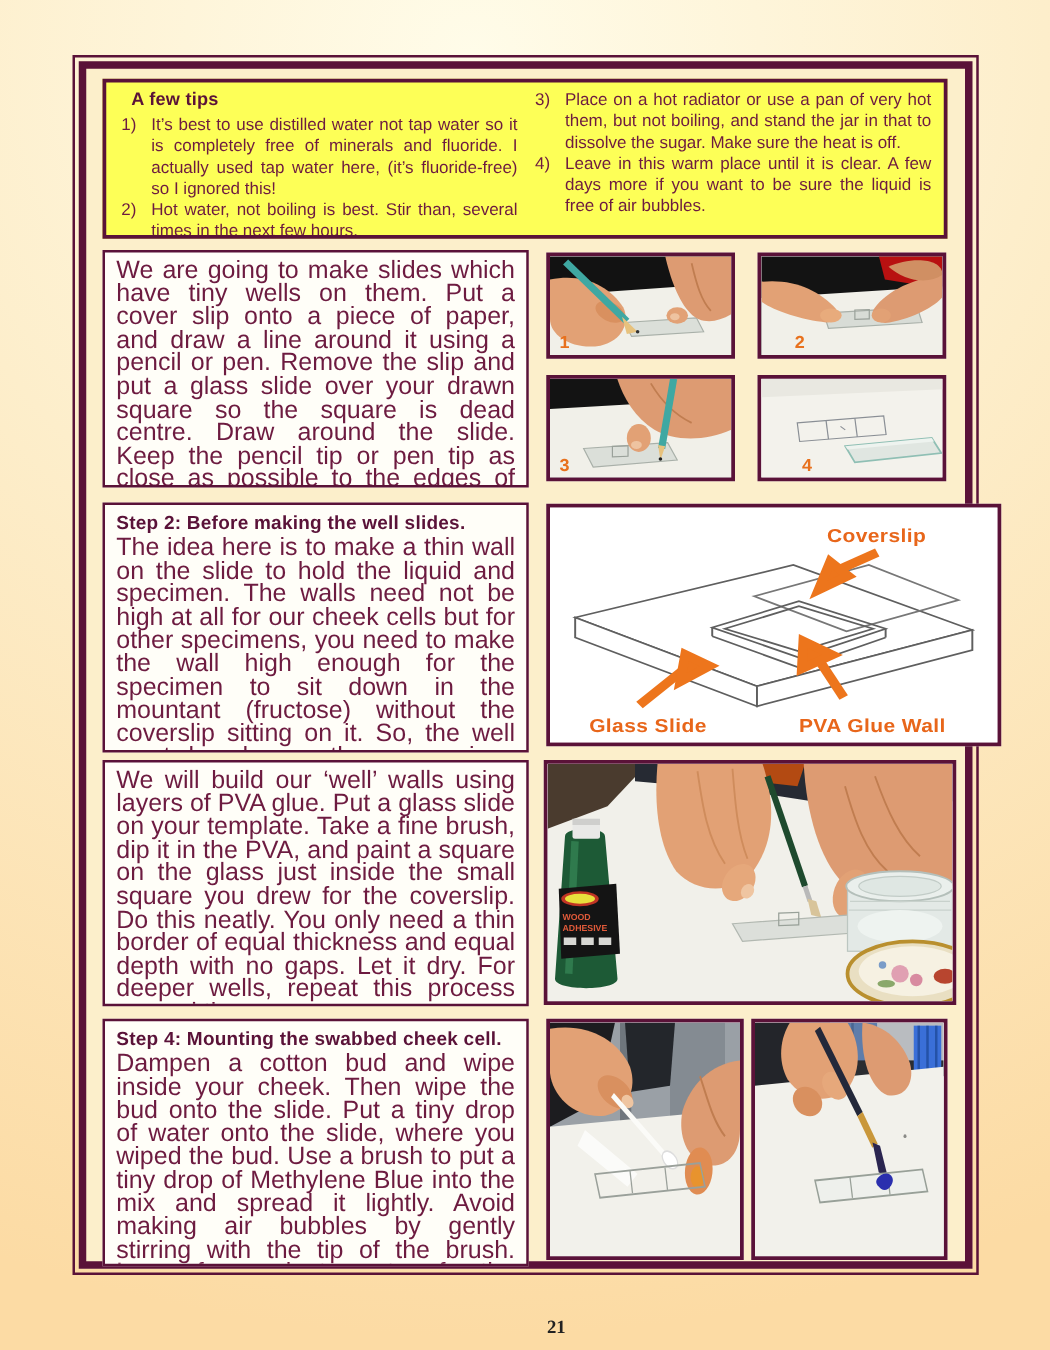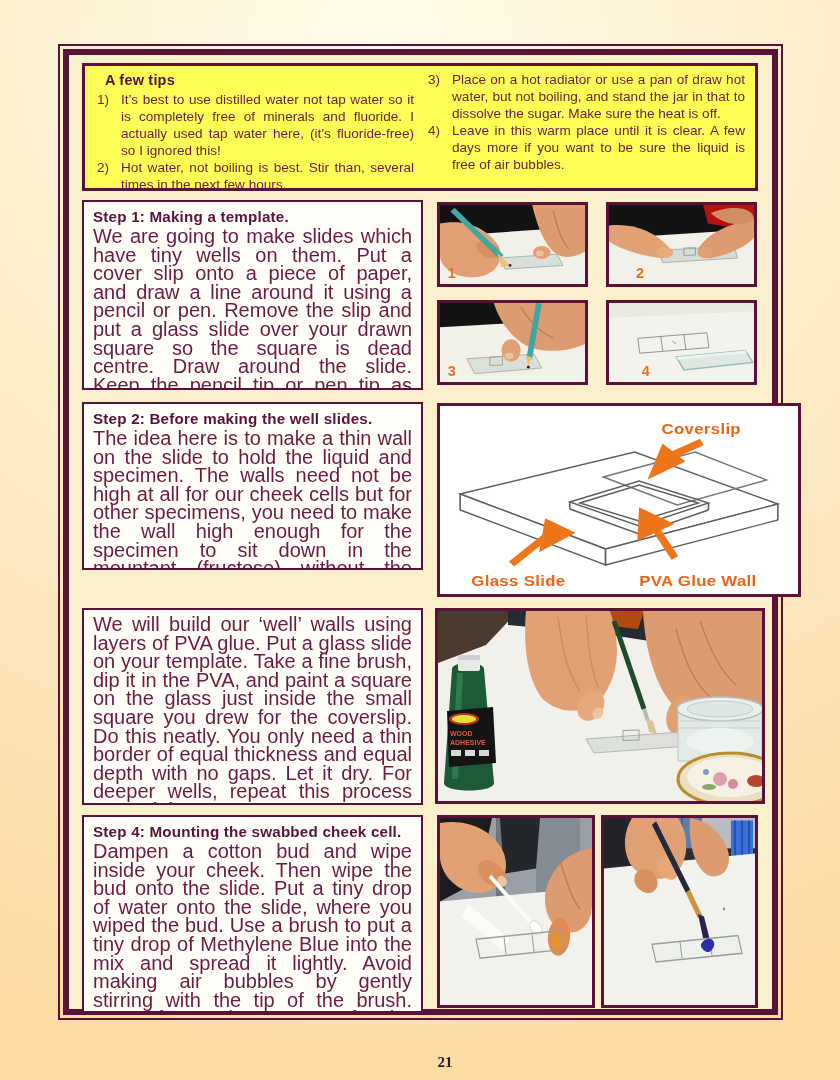--- a/index.html
+++ b/index.html
@@ -29,21 +29,21 @@
   .tip-num { flex:none; width:24px; }
   .tip-text { flex:1; text-align:justify; }
   
   .step-box {
     left:82px; width:341px; background:#fffef8; border:2px solid #5a1238;
     padding:5px 9px 4px 9px; overflow:hidden;
   }
   .step-title { font-weight:bold; font-size:15.2px; line-height:20px; color:#5a1238; letter-spacing:.2px; }
   .step-body  { font-size:20px; line-height:18.6px; text-align:justify; }
   #step1-box { top:200px; height:190px; }
-  #step2-box { top:402px; height:168px; }
+  #step2-box { top:402px; height:200px; }
   #step3-box { top:608px; height:197px; }
   #step4-box { top:815px; height:198px; }
   
   .photo { border:3px solid #5a1238; background:#fff; overflow:hidden; }
   .photo svg { display:block; width:100%; height:100%; }
   #p1 { left:437px; top:202px; width:151px; height:85px; }
   #p2 { left:606px; top:202px; width:151px; height:85px; }
   #p3 { left:437px; top:300px; width:151px; height:85px; }
   #p4 { left:606px; top:300px; width:151px; height:85px; }
   #diagram-box { left:437px; top:403px; width:364px; height:194px; }
@@ -77,31 +77,30 @@
       <span class="tip-text">It’s best to use distilled water not tap water so it is completely free of minerals and fluoride. I actually used tap water here, (it’s fluoride-free) so I ignored this!</span>
     </div>
     <div class="tip">
       <span class="tip-num">2)</span>
       <span class="tip-text">Hot water, not boiling is best. Stir than, several times in the next few hours.</span>
     </div>
   </div>
   <div class="tips-col">
     <div class="tip">
       <span class="tip-num">3)</span>
-      <span class="tip-text">Place on a hot radiator or use a pan of draw hot water, but not boiling, and stand the jar in that to dissolve the sugar. Make sure the heat is off.</span>
+      <span class="tip-text">Place on a hot radiator or use a pan of very hot them, but not boiling, and stand the jar in that to dissolve the sugar. Make sure the heat is off.</span>
     </div>
     <div class="tip">
       <span class="tip-num">4)</span>
       <span class="tip-text">Leave in this warm place until it is clear. A few days more if you want to be sure the liquid is free of air bubbles.</span>
     </div>
   </div>
 </div>
 
 <div class="abs step-box" id="step1-box">
-  <div class="step-title">Step 1: Making a template.</div>
   <div class="step-body">We are going to make slides which have tiny wells on them. Put a cover slip onto a piece of paper, and draw a line around it using a pencil or pen. Remove the slip and put a glass slide over your drawn square so the square is dead centre. Draw around the slide. Keep the pencil tip or pen tip as close as possible to the edges of the coverslip and the slide when drawing. Be precise.</div>
 </div>
 <div class="abs step-box" id="step2-box">
   <div class="step-title">Step 2: Before making the well slides.</div>
   <div class="step-body">The idea here is to make a thin wall on the slide to hold the liquid and specimen. The walls need not be high at all for our cheek cells but for other specimens, you need to make the wall high enough for the specimen to sit down in the mountant (fructose) without the coverslip sitting on it. So, the well must be deeper than any given specimen depth.</div>
 </div>
 <div class="abs step-box" id="step3-box">
   <div class="step-body">We will build our ‘well’ walls using layers of PVA glue. Put a glass slide on your template. Take a fine brush, dip it in the PVA, and paint a square on the glass just inside the small square you drew for the coverslip. Do this neatly. You only need a thin border of equal thickness and equal depth with no gaps. Let it dry. For deeper wells, repeat this process several times.</div>
 </div>
 <div class="abs step-box" id="step4-box">

